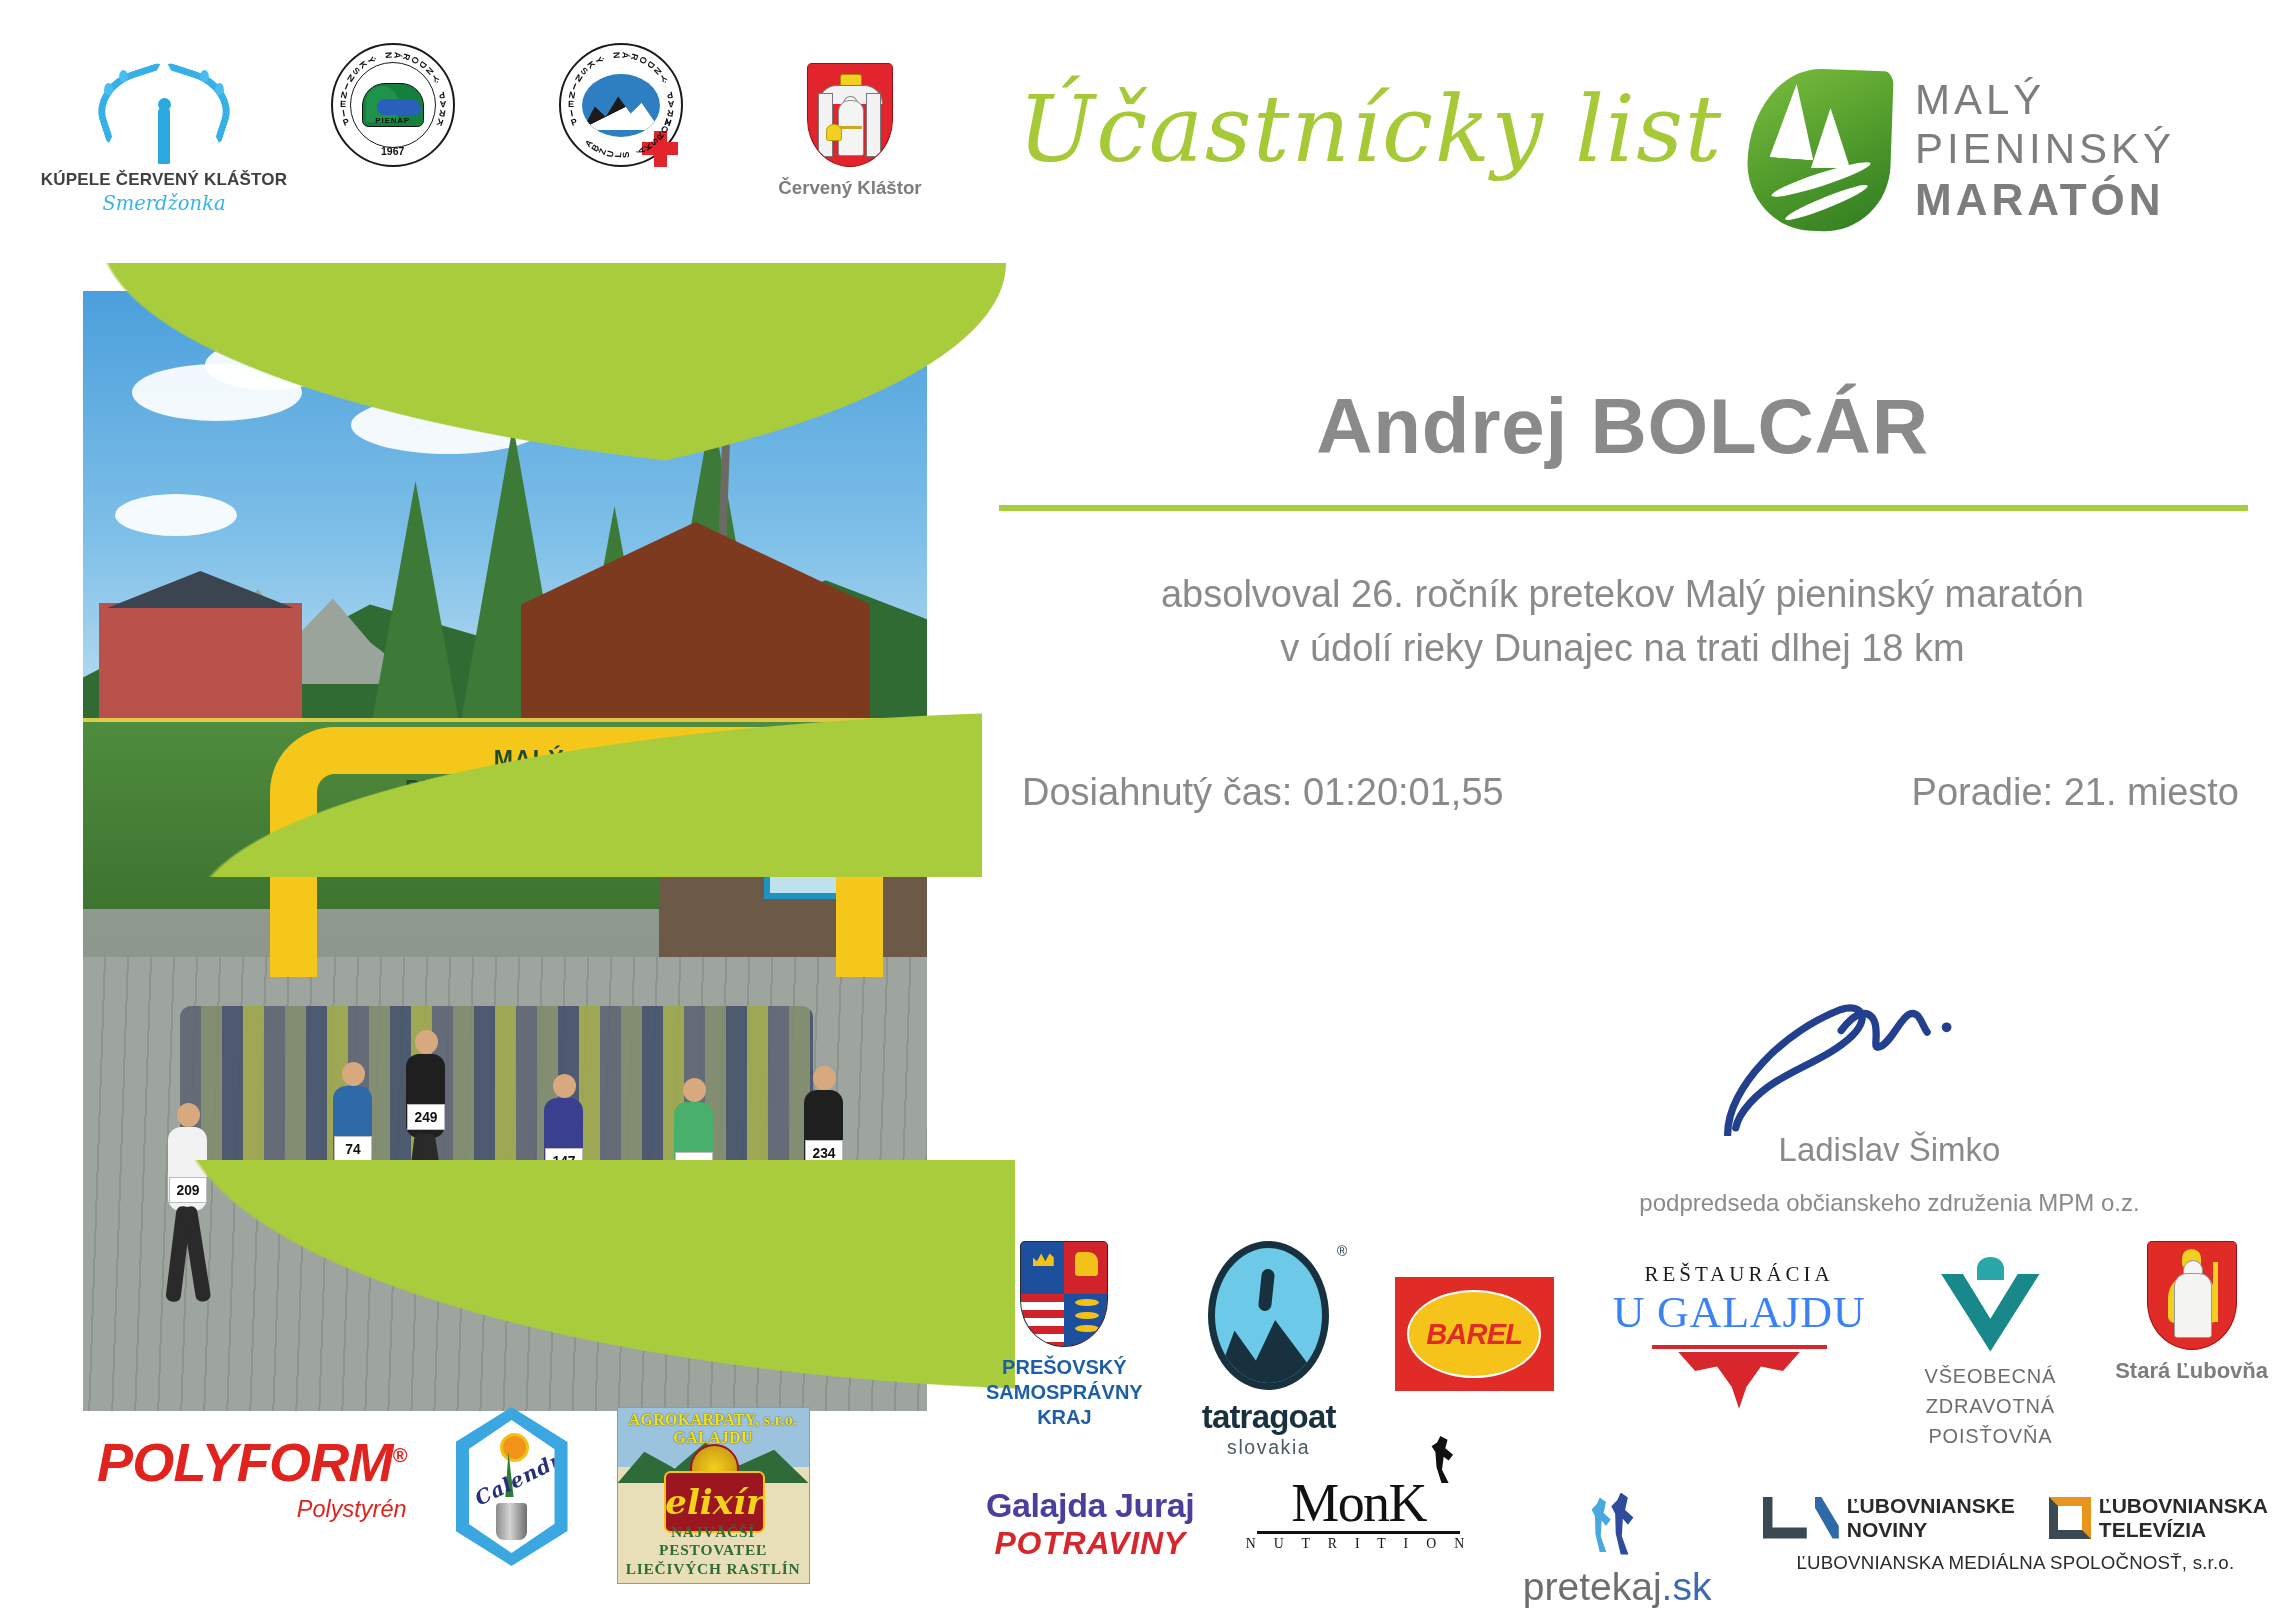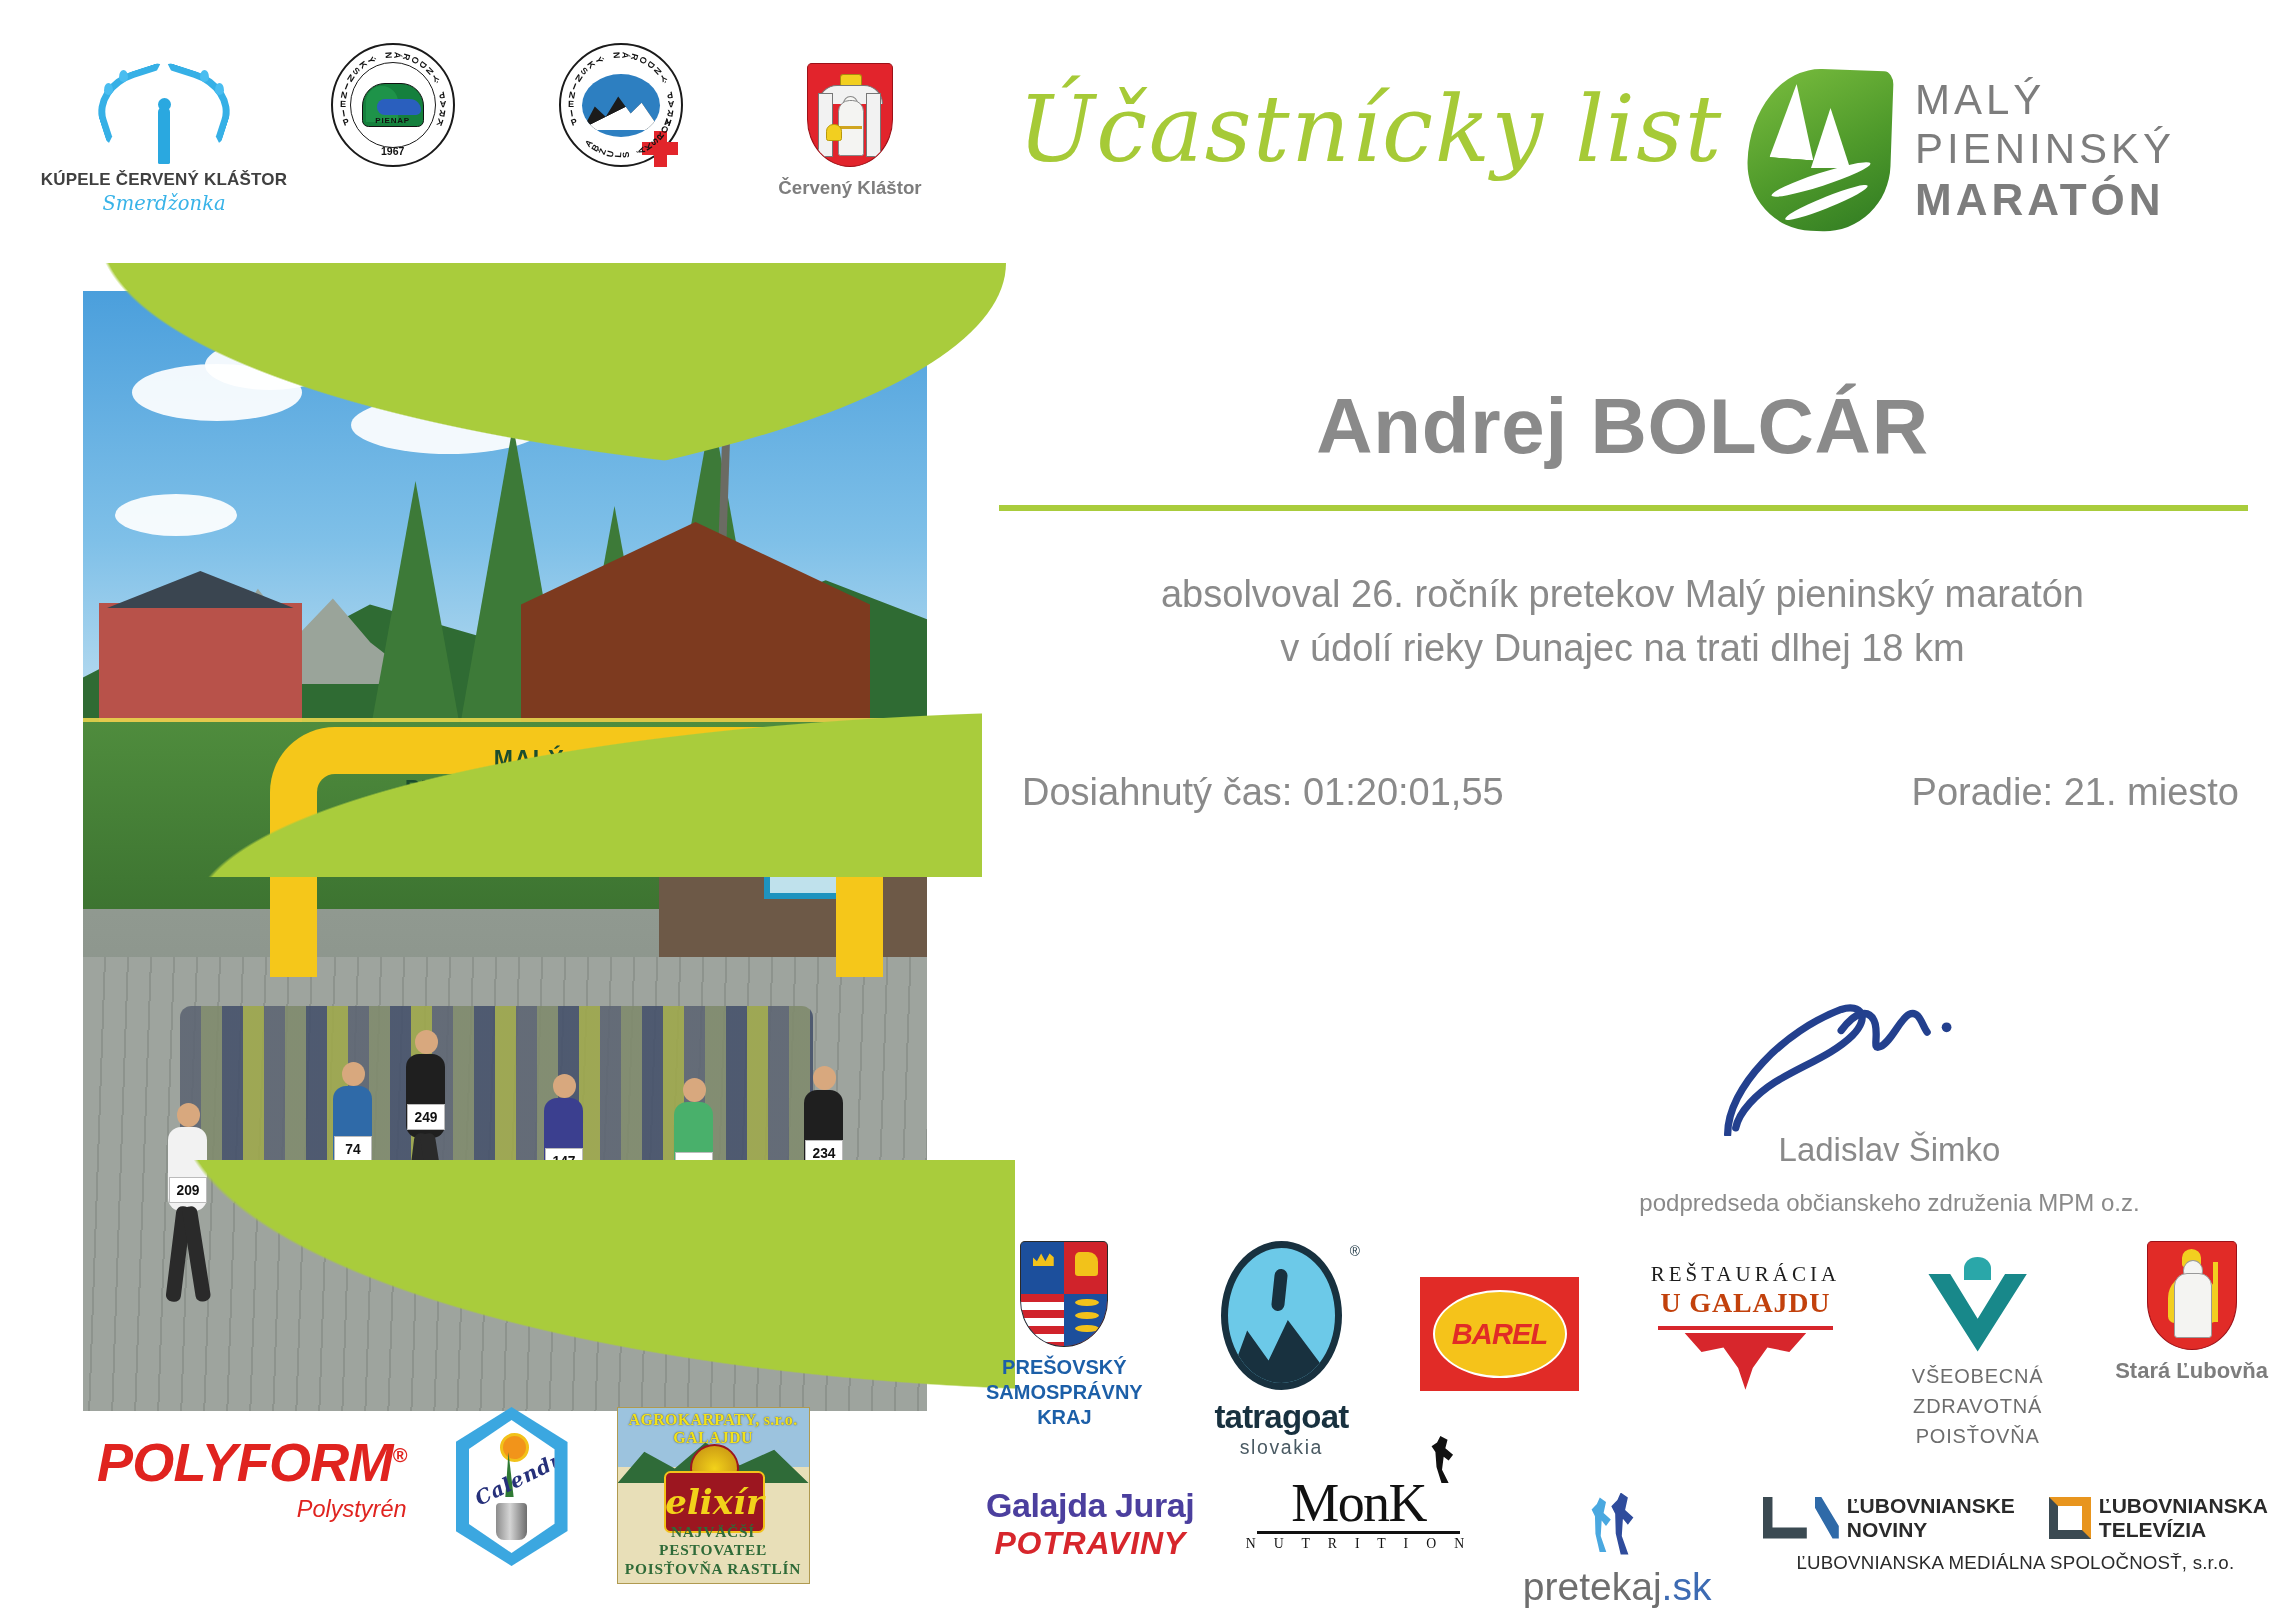--- a/index.html
+++ b/index.html
@@ -149,21 +149,21 @@
   .tg-oval{position:relative;width:107px;height:135px;border:7.3px solid #18313f;border-radius:50%;background:#6cc9e8;overflow:hidden;}
   .tg-oval .mts{position:absolute;left:0;bottom:0;width:100%;height:75px;background:#18313f;clip-path:polygon(0 100%,18% 30%,38% 70%,56% 16%,78% 58%,100% 100%);}
   .tg-oval .goat{position:absolute;left:45px;top:21px;width:13px;height:42px;background:#18313f;border-radius:6.5px;transform:rotate(6deg);}
   .tg-r{position:absolute;top:3.2px;right:-18px;font-size:13.8px;color:#18313f;}
   .tg-name{font-size:33px;font-weight:bold;color:#18313f;margin-top:8px;letter-spacing:-0.8px;}
   .tg-sub{font-size:19.5px;color:#4a5a63;letter-spacing:1.6px;}
   .barel{width:159px;height:114px;background:#e12b27;display:flex;align-items:center;justify-content:center;}
   .barel .oval{width:130px;height:84px;background:#f5c31a;border:2.4px solid #fff;border-radius:50%;display:flex;align-items:center;justify-content:center;}
   .barel .txt{font-size:29px;font-weight:bold;font-style:italic;color:#e12b27;letter-spacing:-0.8px;}
   .gj1{font-size:21px;color:#1c1c1c;letter-spacing:4px;font-family:"Liberation Serif",serif;}
-  .gj2{font-size:28px;font-weight:bold;color:#c2410c;font-family:"Liberation Serif",serif;letter-spacing:0.8px;}
+  .gj2{font-size:44px;font-weight:normal;color:#3b82f6;font-family:"Liberation Serif",serif;letter-spacing:0.8px;}
   .gjline{width:175px;height:4px;background:#d7262c;margin:6.5px auto 0;}
   .gjorn{width:122px;height:57px;margin:3.2px auto 0;background:#d7262c;
      clip-path:polygon(0 0,100% 0,86% 34%,68% 26%,56% 62%,50% 100%,44% 62%,32% 26%,14% 34%);}
   .vzp-mark{width:99px;height:78px;background:#18888a;
      clip-path:polygon(0 0,22% 0,50% 58%,78% 0,100% 0,50% 100%);}
   .vzp-heart{width:27.6px;height:23px;background:#2aa7a9;margin:0 auto -6.5px;border-radius:50% 50% 0 0;}
   .vzp-lbl{font-size:20px;color:#6d6d6d;text-align:center;line-height:1.5;margin-top:9.7px;letter-spacing:0.8px;}
   .sl-shield{position:relative;width:88px;height:107px;background:#e12b27;border:1.6px solid #9c1118;border-radius:4.9px 4.9px 50% 50%/4.9px 4.9px 44% 44%;overflow:hidden;}
   .sl-shield .robe{position:absolute;left:50%;margin-left:-18px;top:31px;width:36px;height:63px;background:#f4f4f2;border:0.8px solid #999;border-radius:13px 13px 3.2px 3.2px;}
   .sl-shield .cape{position:absolute;left:50%;margin-left:-24px;top:32px;width:49px;height:49px;background:#f2cf20;border-radius:24px 24px 6.5px 6.5px;}
@@ -617,18 +617,18 @@
     </div>
 
     <div class="elx">
       <div class="hdr">AGROKARPATY, s.r.o. GALAJDU</div>
       <div class="mts"></div>
       <div class="seal2"></div>
       <div class="badge">
           <span>elixír</span>
         </div>
       <div class="f1">NAJVÄČŠÍ PESTOVATEĽ</div>
-      <div class="f2">POISŤOVŇA RASTLÍN</div>
+      <div class="f2">LIEČIVÝCH RASTLÍN</div>
     </div>
   </div>
 
 </div>
 
 
 </body></html>

